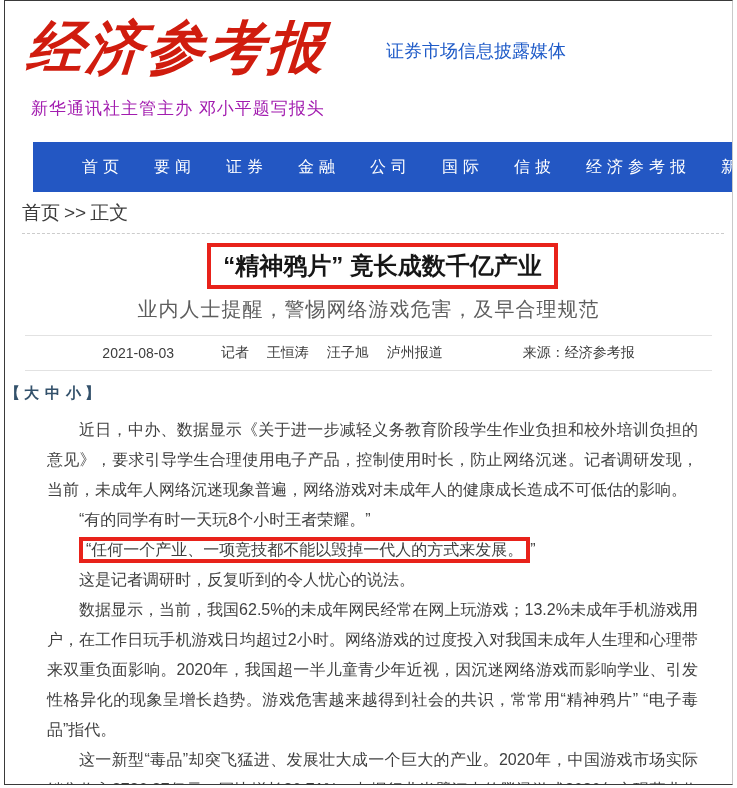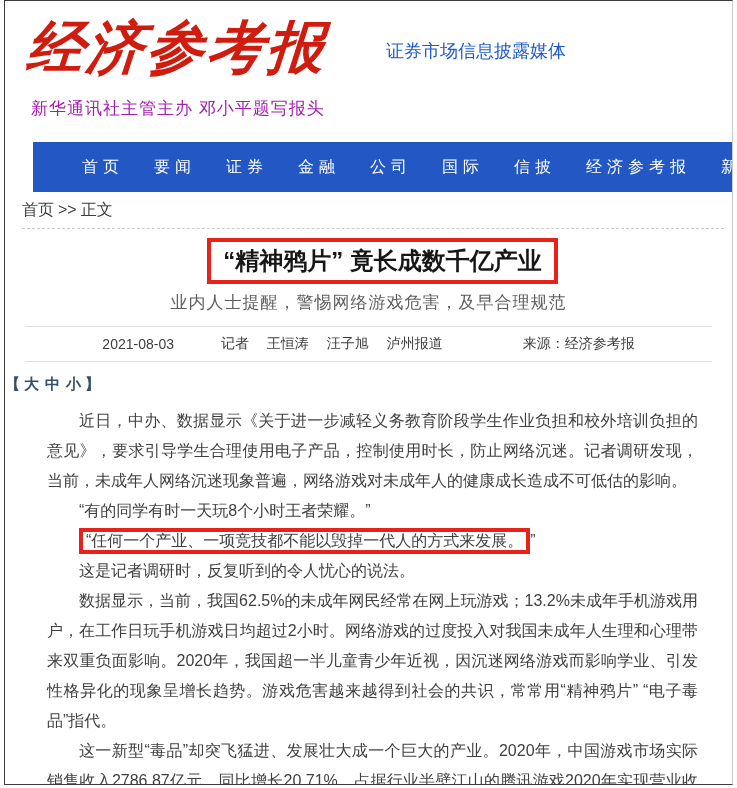--- a/index.html
+++ b/index.html
@@ -52,34 +52,34 @@
     padding: 0 15px;
     cursor: pointer;
     white-space: nowrap;
   }
   
   .crumb-wrap {
     margin: 8px 8px 0 17px;
     border-bottom: 1px dashed #cccccc;
     padding-bottom: 7px;
   }
-  .crumb { font-size: 16px; color: #3d3d3d; }
+  .crumb { font-size: 19px; color: #3d3d3d; }
   .crumb a { color: #3d3d3d; text-decoration: none; }
   .crumb-sep { margin: 0 4px; color: #3d3d3d; }
   
   .title-wrap { text-align: center; margin-top: 9px; padding-left: 28px; }
   .title-box {
     display: inline-block;
     border: 4px solid #e8221a;
     padding: 3px 12px;
   }
   .title { font-size: 24px; font-weight: bold; color: #161616; white-space: nowrap; }
   .subtitle {
     text-align: center; margin-top: 7px;
-    font-size: 17px; color: #5e5e5e;
+    font-size: 20px; color: #5e5e5e;
     letter-spacing: 1px;
   }
   .meta-bar {
     margin: 12px 20px 0 20px;
     border-top: 1px solid #e2e2e2;
     border-bottom: 1px solid #e2e2e2;
     height: 34px;
     display: flex; align-items: center; justify-content: center;
     font-size: 14px; color: #3d3d3d;
     white-space: nowrap;

